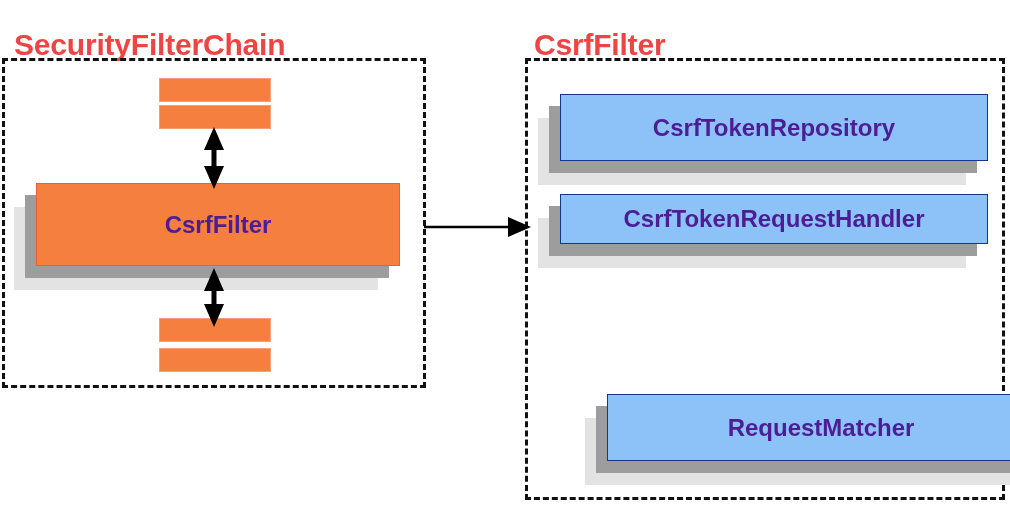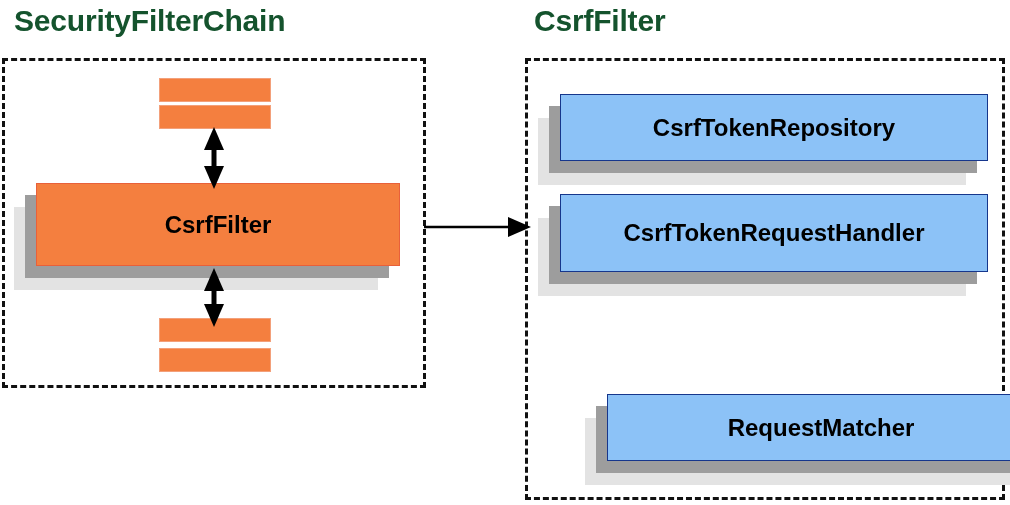--- a/index.html
+++ b/index.html
@@ -21,23 +21,24 @@
     height: 505px;
   }
 
   
   .panel-title {
     position: absolute;
     font-family: "Liberation Sans", sans-serif;
     font-weight: bold;
     font-size: 30px;
     line-height: 30px;
-    color: #14532d;
+    color: #ef4444;
     white-space: nowrap;
     letter-spacing: -0.2px;
+    margin-top: 24px;
   }
   #title-left  { left: 14px;  top: 6px; }
   #title-right { left: 534px; top: 6px; }
 
   
   .dashed-panel {
     position: absolute;
     box-sizing: border-box;
     border: 3px dashed #111111;
     background: transparent;
@@ -72,21 +73,21 @@
   .card .face {
     left: 0;
     top: 0;
     width: 100%;
     height: 100%;
     display: flex;
     align-items: center;
     justify-content: center;
     font-family: "Liberation Sans", sans-serif;
     font-weight: bold;
-    color: #000000;
+    color: #4c1d95;
     white-space: nowrap;
   }
 
   
   .card-blue .face {
     background: #8cc2f7;
     border: 1px solid #16368c;
     font-size: 24px;
   }
   
@@ -137,21 +138,21 @@
   <div class="bar-orange" style="left:159px; top:348px; width:112px; height:24px;"></div>
 
   <div class="dashed-panel" id="panel-right"></div>
 
   <div class="card card-blue" style="left:560px; top:94px; width:428px; height:67px;">
     <div class="shadow-back"></div>
     <div class="shadow-mid"></div>
     <div class="face">CsrfTokenRepository</div>
   </div>
 
-  <div class="card card-blue" style="left:560px; top:194px; width:428px; height:78px;">
+  <div class="card card-blue" style="left:560px; top:194px; width:428px; height:50px;">
     <div class="shadow-back"></div>
     <div class="shadow-mid"></div>
     <div class="face">CsrfTokenRequestHandler</div>
   </div>
 
 
   <div class="card card-blue" style="left:560px; top:394px; width:428px; height:67px;margin-left:47px;">
     <div class="shadow-back"></div>
     <div class="shadow-mid"></div>
     <div class="face">RequestMatcher</div>

